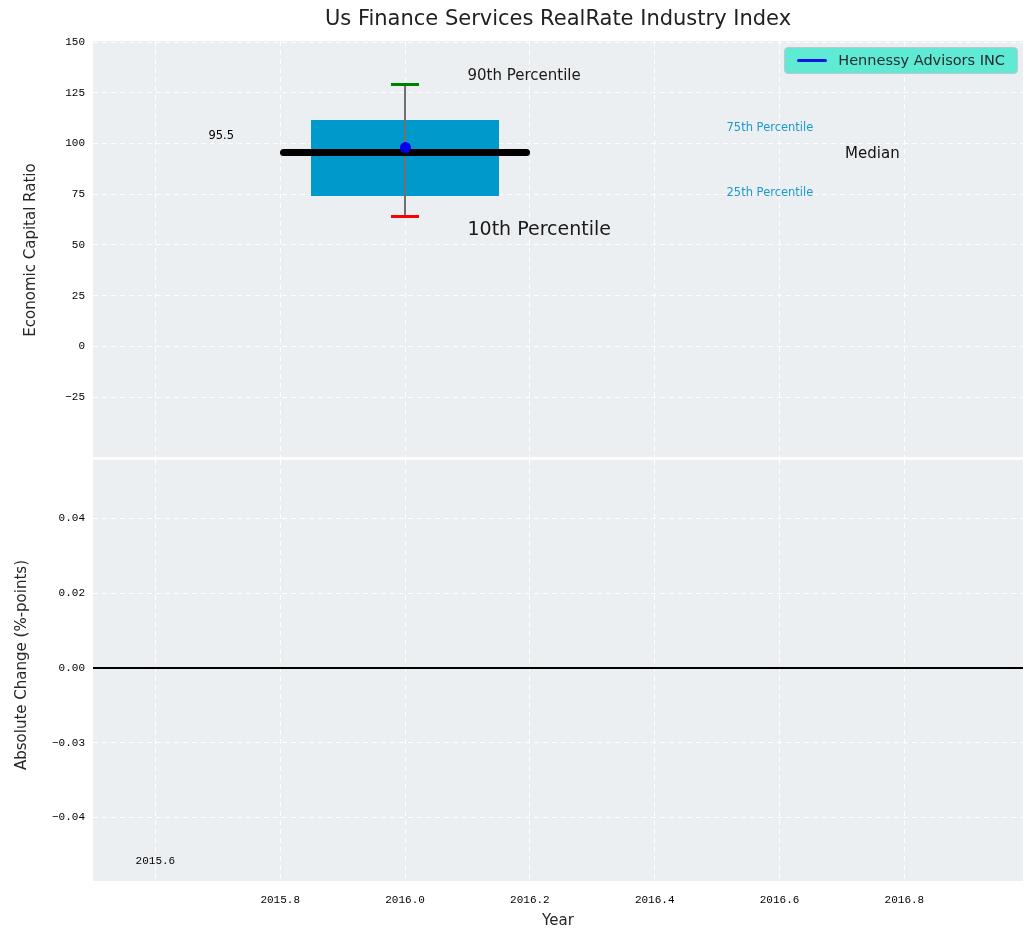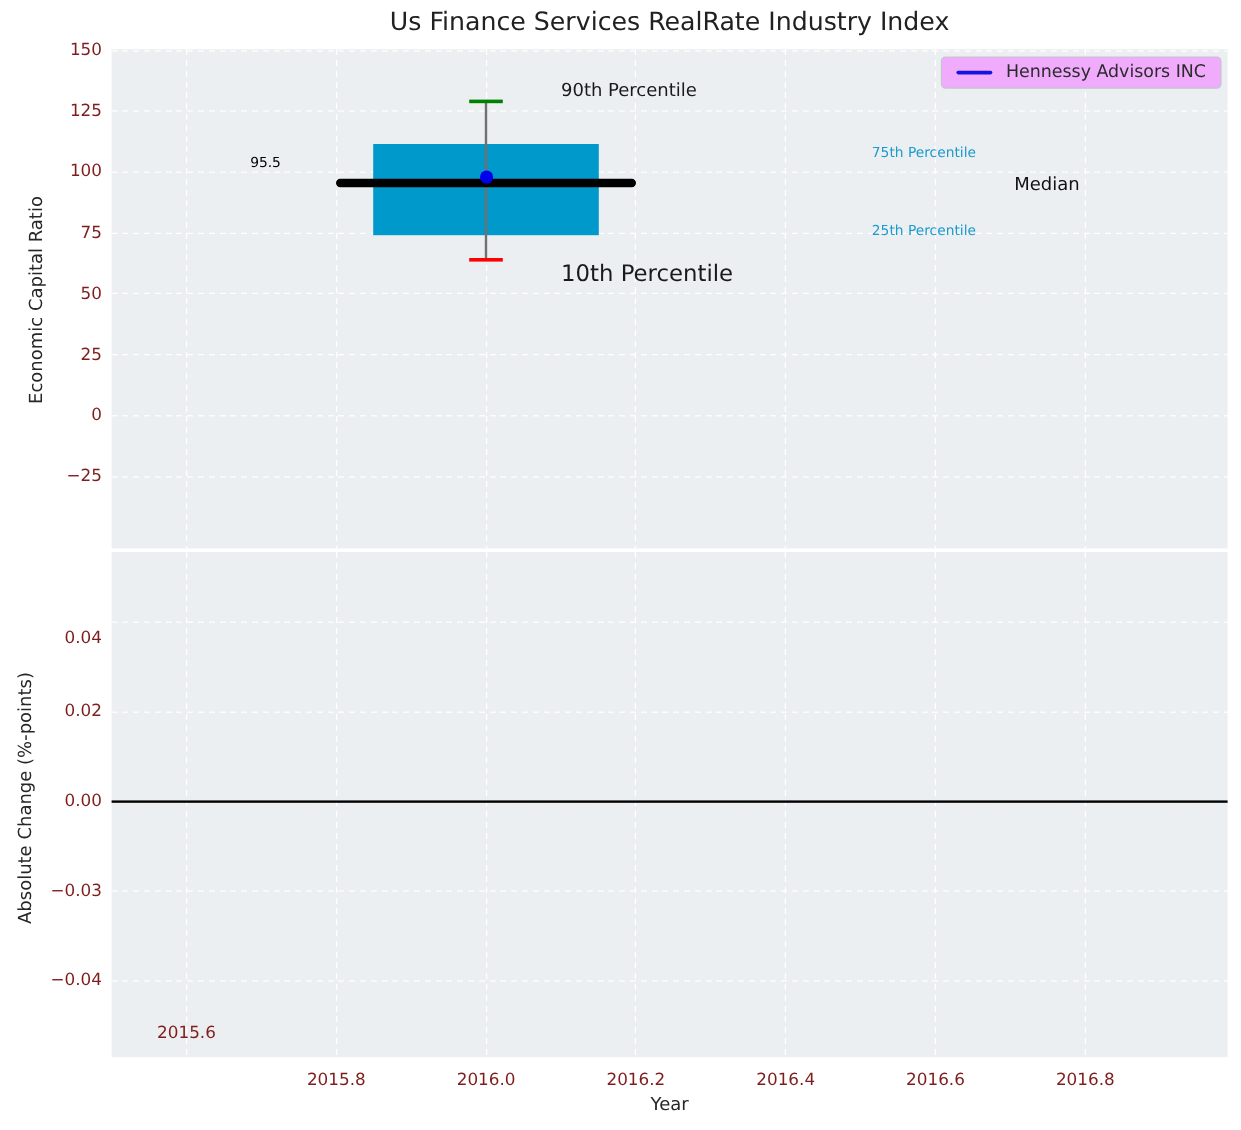--- a/index.html
+++ b/index.html
@@ -5,28 +5,28 @@
   html,body{margin:0;padding:0;background:#ffffff;}
   body{font-family:"DejaVu Sans","Liberation Sans",sans-serif;}
   .figure{position:relative;width:1034px;height:942px;background:#ffffff;overflow:hidden;}
   .plot{position:absolute;background:#eceff1;}
   .gridline-v{position:absolute;top:0;bottom:0;width:1px;
     background-image:repeating-linear-gradient(to bottom,#ffffff 0 5px,rgba(255,255,255,0) 5px 9px);}
   .gridline-h{position:absolute;left:0;right:0;height:1px;
     background-image:repeating-linear-gradient(to right,#ffffff 0 5px,rgba(255,255,255,0) 5px 9px);}
   .fig-title{position:absolute;left:93px;width:930px;top:6px;text-align:center;
     font-size:21px;color:#212121;}
-  .tick{position:absolute;font-size:14px;color:#7f1d1d;line-height:18px;}
+  .tick{position:absolute;font-size:11px;color:#000000;line-height:18px;font-family:Liberation Mono, monospace;}
   .ytick{text-align:right;width:78px;}
   .xtick{text-align:center;width:80px;}
   .axis-label{position:absolute;font-size:15px;color:#262626;white-space:nowrap;}
   .ylabel{transform:translate(-50%,-50%) rotate(-90deg);}
   .xlabel{left:93px;width:930px;top:911px;text-align:center;}
   .legend{position:absolute;top:47px;right:16px;display:flex;align-items:center;
-    background:#f0abfc;border:1px solid #c4c6cf;border-radius:4px;
+    background:#5eead4;border:1px solid #c4c6cf;border-radius:4px;
     padding:4px 12px 5px 12px;font-size:14.5px;color:#2b2b2b;}
   .legend-line{display:inline-block;width:30px;height:3px;border-radius:2px;margin-right:11px;}
   .annotation{position:absolute;white-space:nowrap;transform:translateY(-50%);}
   .chart-el{position:absolute;}
 </style>
 </head>
 <body>
 
 <div class="figure">
   <div class="fig-title">Us Finance Services RealRate Industry Index</div>
@@ -87,21 +87,21 @@
 
   <div id="ticks-layer">
       <div class="tick ytick" style="left: 7px; top: 33.0146px;">150</div>
       <div class="tick ytick" style="left: 7px; top: 83.7463px;">125</div>
       <div class="tick ytick" style="left: 7px; top: 134.478px;">100</div>
       <div class="tick ytick" style="left: 7px; top: 185.21px;">75</div>
       <div class="tick ytick" style="left: 7px; top: 235.941px;">50</div>
       <div class="tick ytick" style="left: 7px; top: 286.673px;">25</div>
       <div class="tick ytick" style="left: 7px; top: 337.405px;">0</div>
       <div class="tick ytick" style="left: 7px; top: 388.137px;">−25</div>
-      <div class="tick ytick" style="left: 7px; top: 509.327px; margin-top: 14px;">0.04</div>
+      <div class="tick ytick" style="left: 7px; top: 509.327px;">0.04</div>
       <div class="tick ytick" style="left: 7px; top: 584.105px;">0.02</div>
       <div class="tick ytick" style="left: 7px; top: 658.883px;">0.00</div>
       <div class="tick ytick" style="left: 7px; top: 733.661px;">−0.03</div>
       <div class="tick ytick" style="left: 7px; top: 808.439px; text-align: right;">−0.04</div>
       <div class="tick xtick" style="left: 115.416px; top: 852px;">2015.6</div>
       <div class="tick xtick" style="left: 240.248px; top: 891px;">2015.8</div>
       <div class="tick xtick" style="left: 365.081px; top: 891px;">2016.0</div>
       <div class="tick xtick" style="left: 489.913px; top: 891px;">2016.2</div>
       <div class="tick xtick" style="left: 614.745px; top: 891px;">2016.4</div>
       <div class="tick xtick" style="left: 739.577px; top: 891px;">2016.6</div>

